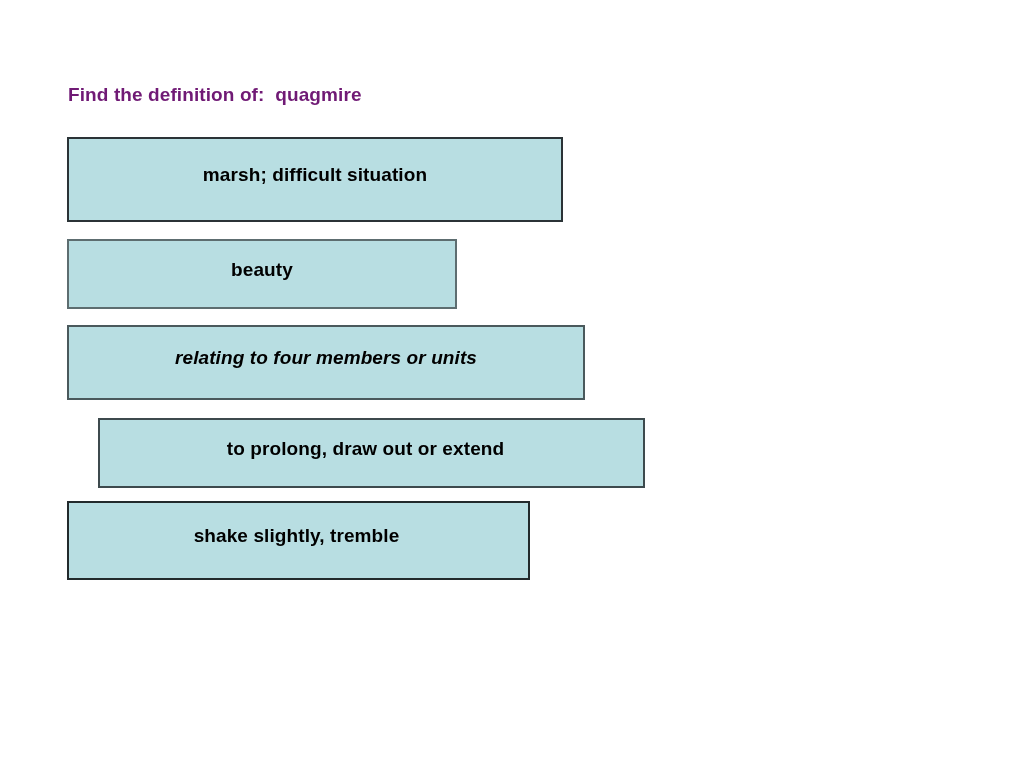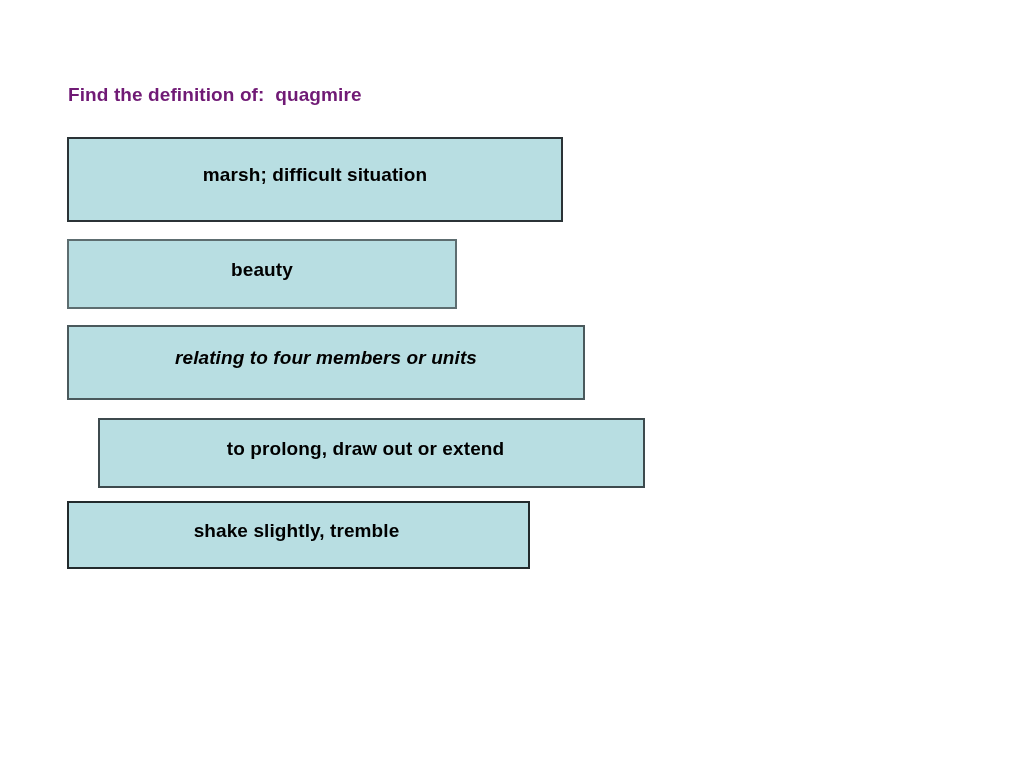--- a/index.html
+++ b/index.html
@@ -58,21 +58,21 @@
 
   
   #choice-0 { left: 67px;  top: 137px; width: 496px; height: 85px;
               border-color: #2b3336; }
   #choice-1 { left: 67px;  top: 239px; width: 390px; height: 70px;
               border-color: #5d6d70; }
   #choice-2 { left: 67px;  top: 325px; width: 518px; height: 75px;
               border-color: #4a595c; font-style: italic; }
   #choice-3 { left: 67px;  top: 418px; width: 547px; height: 70px;
               border-color: #3d4a4d; margin-left: 31px; }
-  #choice-4 { left: 67px;  top: 501px; width: 463px; height: 68px;
+  #choice-4 { left: 67px;  top: 501px; width: 463px; height: 79px;
               border-color: #222a2c; }
 
   #choice-3 .choice-label { left: -6px; }
   #choice-4 .choice-label { left: -2px; }
 </style>
 </head>
 <body>
 
 <div id="slide">
 

